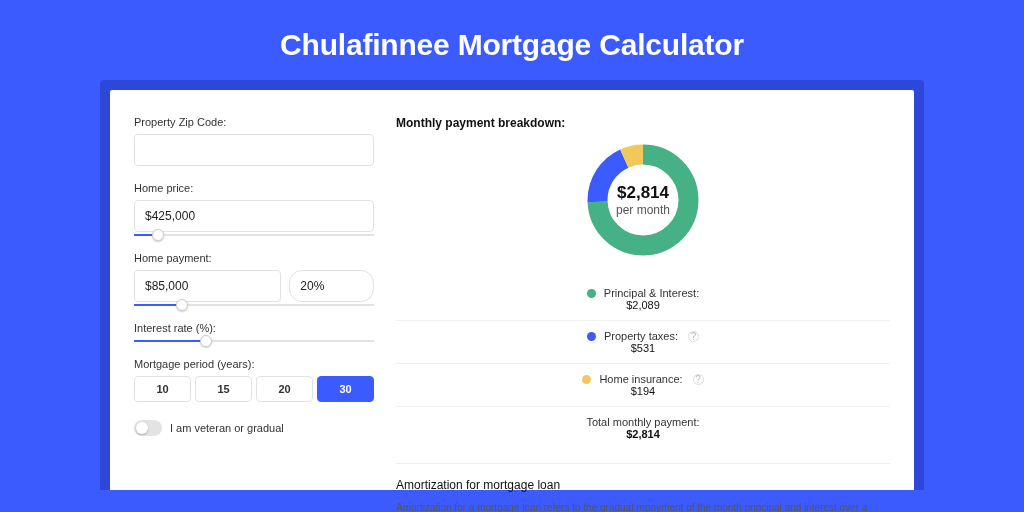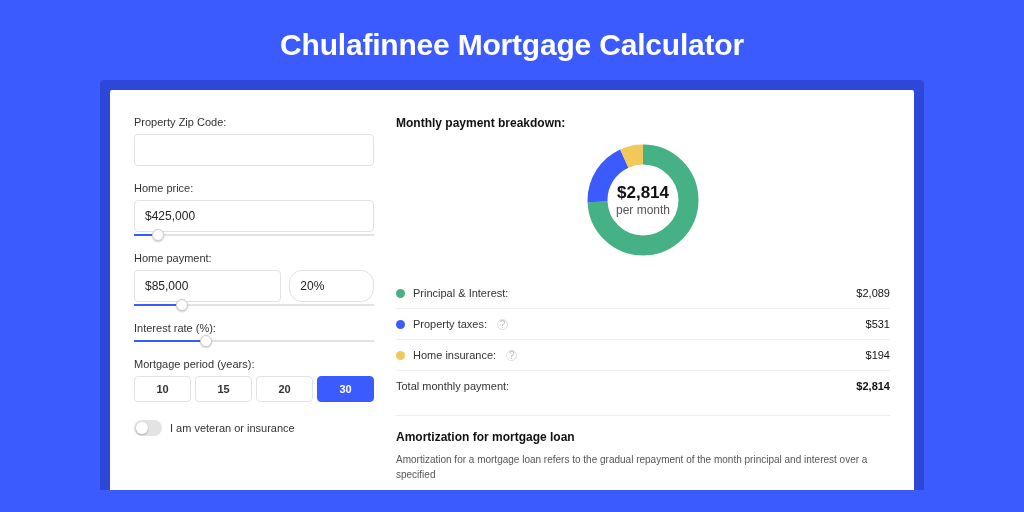--- a/index.html
+++ b/index.html
@@ -26,30 +26,30 @@
   .toggle { width: 28px; height: 16px; background: #e3e3e3; border-radius: 8px; position: relative; cursor: pointer; }
   .toggle-knob { width: 12px; height: 12px; background: #fff; border-radius: 50%; position: absolute; top: 2px; left: 2px; box-shadow: 0 1px 2px rgba(0,0,0,.25); }
   .toggle-label { font-size: 11px; color: #333; }
   .breakdown-title { font-size: 12px; font-weight: 700; color: #111; margin-bottom: 10px; }
   .donut-wrap { display: flex; justify-content: center; margin: 4px 0 18px; }
   .donut { position: relative; width: 120px; height: 120px; }
   .donut svg { width: 120px; height: 120px; transform: rotate(-90deg); }
   .donut-center { position: absolute; inset: 0; display: flex; flex-direction: column; align-items: center; justify-content: center; }
   .donut-val { font-size: 17px; font-weight: 700; color: #111; }
   .donut-sub { font-size: 12px; color: #555; }
-  .legend-row { display: flex; align-items: center; justify-content: space-between; padding: 9px 0; border-bottom: 1px solid #f0f0f0; }
+  .legend-row { display: flex; align-items: center; justify-content: space-between; padding: 9px 0; border-bottom: 1px solid #f0f0f0; flex-direction: column; }
   .legend-left { display: flex; align-items: center; gap: 8px; font-size: 11px; color: #333; }
   .legend-dot { width: 9px; height: 9px; border-radius: 50%; }
   .legend-val { font-size: 11px; color: #111; font-weight: 500; }
   .legend-row.total .legend-left { font-weight: 400; text-align: right; }
   .legend-row.total .legend-val { font-weight: 700; }
   .legend-row.total { border-bottom: none; }
   .info-ico { color: #bbb; font-size: 10px; border: 1px solid #ddd; border-radius: 50%; width: 11px; height: 11px; display: inline-flex; align-items: center; justify-content: center; margin-left: 2px; }
   .amort { border-top: 1px solid #eee; margin-top: 14px; padding-top: 14px; }
-  .amort-title { font-size: 12px; font-weight: 700; color: #111; margin-bottom: 8px; }
+  .amort-title { font-size: 12px; font-weight: 400; color: #111; margin-bottom: 8px; }
   .amort-text { font-size: 10px; color: #555; line-height: 1.5; }
 </style>
 </head>
 <body>
 
 <h1 class="page-title">Chulafinnee Mortgage Calculator</h1>
 
 <div class="card-wrap">
   <div class="card">
 
@@ -96,21 +96,21 @@
             <div class="period-btn">15</div>
             <div class="period-btn">20</div>
             <div class="period-btn active">30</div>
           </div>
       </div>
 
       <div class="toggle-row">
         <div class="toggle">
           <div class="toggle-knob"></div>
         </div>
-        <span class="toggle-label">I am veteran or insurance</span>
+        <span class="toggle-label">I am veteran or gradual</span>
       </div>
 
     </div>
 
     <div class="right">
       <div class="breakdown-title">Monthly payment breakdown:</div>
 
       <div class="donut-wrap">
         <div class="donut">
           <svg viewBox="0 0 42 42" id="donut-svg">

